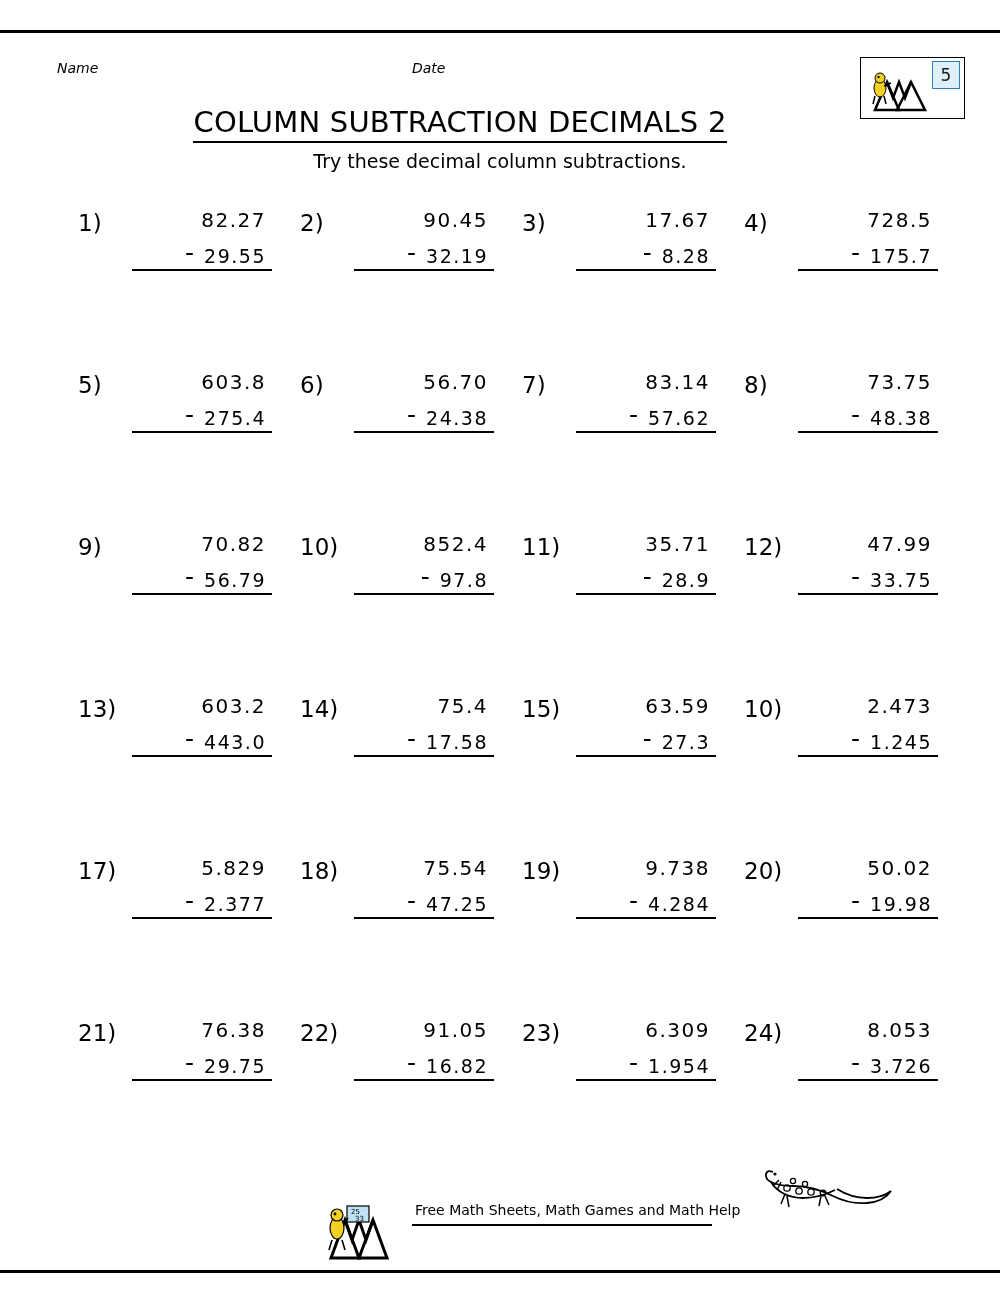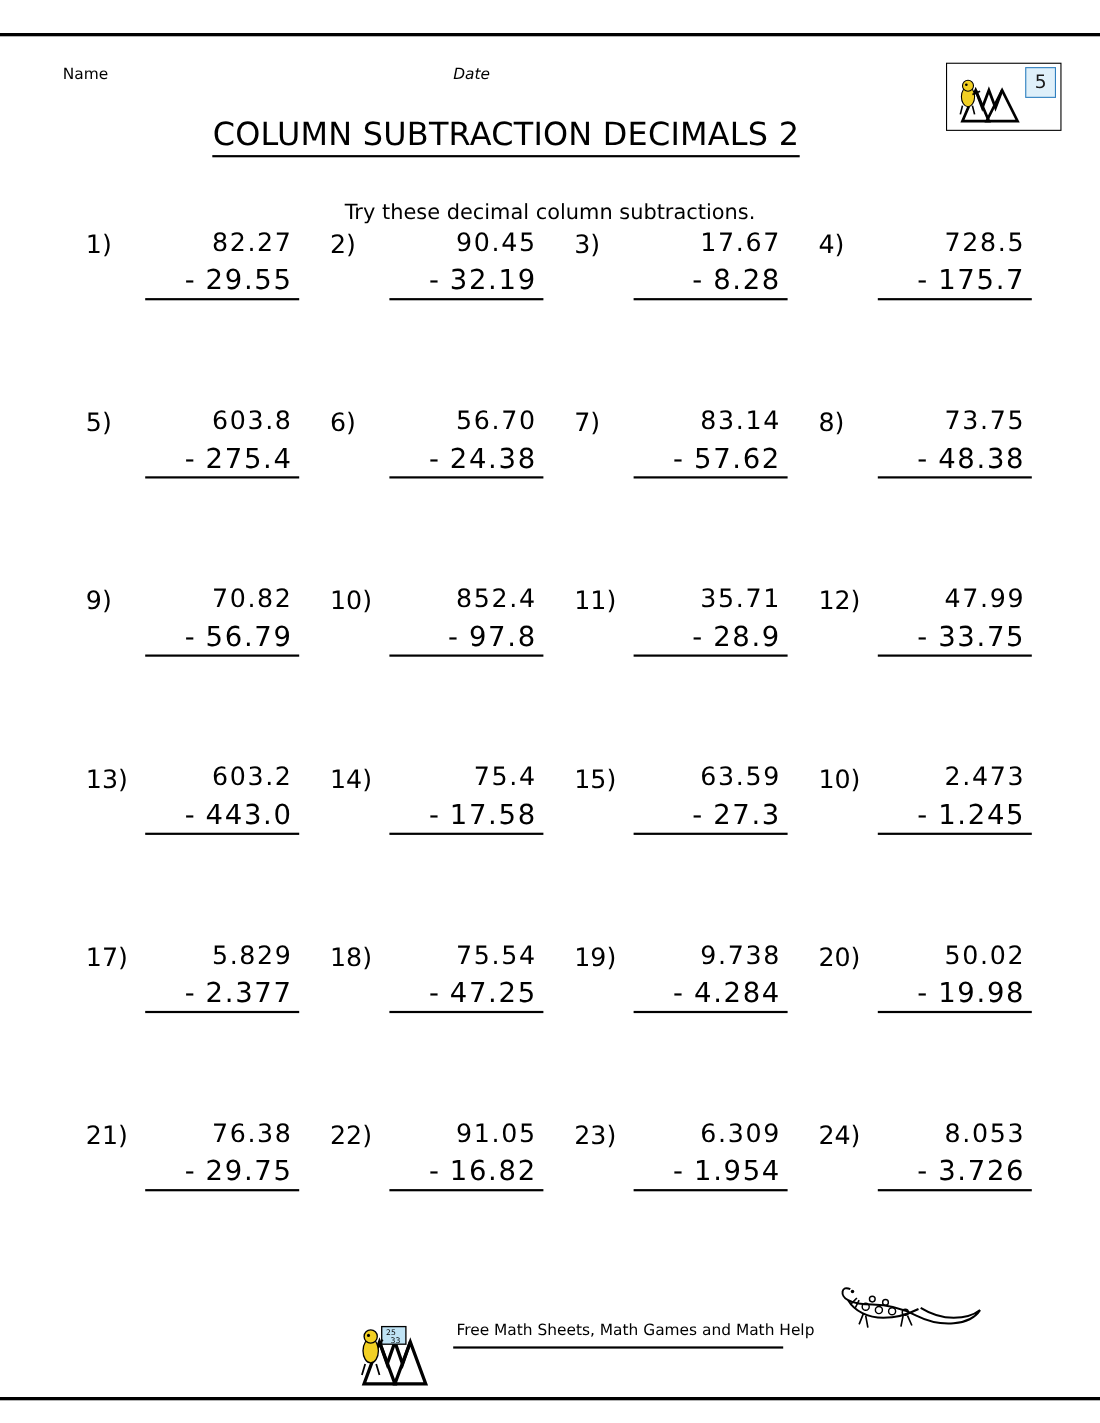--- a/index.html
+++ b/index.html
@@ -36,20 +36,21 @@
     width: 1000px;
     height: 3px;
     background: #000;
   }
   .name-label {
     position: absolute;
     left: 57px;
     top: 60px;
     font-size: 14px;
     font-family: "DejaVu Sans", sans-serif;
+    font-style: italic;
   }
   .date-label {
     position: absolute;
     left: 412px;
     top: 60px;
     font-size: 14px;
     font-style: italic;
   }
   .title {
     position: absolute;
@@ -64,21 +65,20 @@
     border-bottom: 2px solid #000;
     padding-bottom: 2px;
   }
   .subtitle {
     position: absolute;
     left: 0;
     top: 150px;
     width: 1000px;
     text-align: center;
     font-size: 19px;
-    margin-top: 32px;
   }
   
   .grade-badge {
     position: absolute;
     right: 35px;
     top: 57px;
     width: 105px;
     height: 62px;
     border: 1px solid #000;
     box-sizing: border-box;
@@ -128,39 +128,39 @@
     white-space: nowrap;
   }
   .cell .nums {
     position: absolute;
     left: 72px;
     top: 8px;
     width: 140px;
   }
   .cell .top-num {
     text-align: right;
-    font-size: 23px;
+    font-size: 20px;
     letter-spacing: 1.5px;
     padding-right: 6px;
   }
   .cell .sub-line {
     display: flex;
     align-items: flex-end;
     justify-content: flex-end;
     margin-top: 6px;
     border-bottom: 2px solid #000;
     padding-bottom: 2px;
     padding-right: 6px;
   }
   .cell .minus {
     font-size: 25px;
     margin-right: 10px;
   }
   .cell .bot-num {
-    font-size: 25px;
+    font-size: 19px;
     letter-spacing: 1.5px;
     text-align: center;
   }
   
 
   
   .footer {
     position: absolute;
     left: 0;
     top: 1190px;

